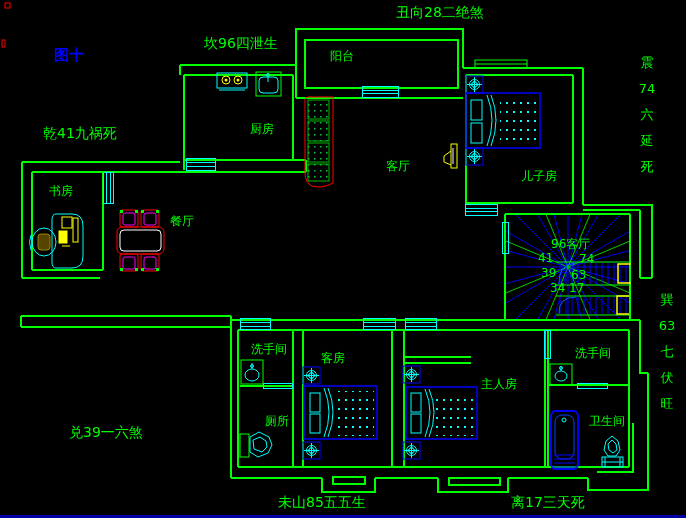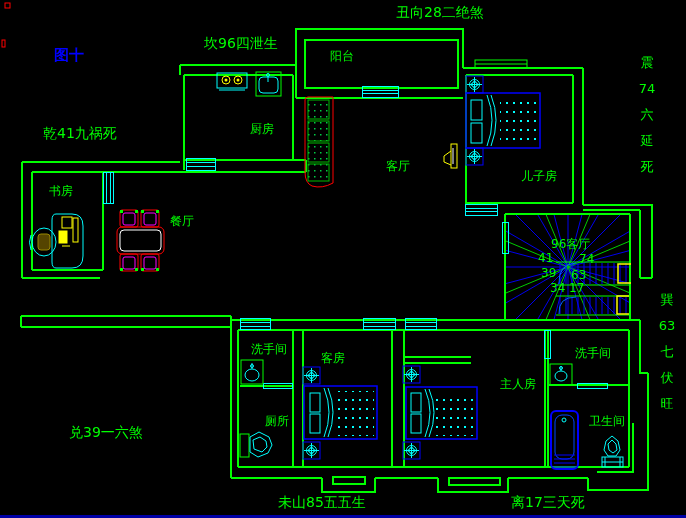--- a/index.html
+++ b/index.html
@@ -303,21 +303,21 @@
 
 <div class="rlbl" style="left:330px;top:50px">阳台</div>
 <div class="rlbl" style="left:250px;top:123px">厨房</div>
 <div class="rlbl" style="left:386px;top:160px">客厅</div>
 <div class="rlbl" style="left:521px;top:170px">儿子房</div>
 <div class="rlbl" style="left:49px;top:185px">书房</div>
 <div class="rlbl" style="left:170px;top:215px">餐厅</div>
 <div class="rlbl" style="left:251px;top:343px">洗手间</div>
 <div class="rlbl" style="left:321px;top:352px">客房</div>
 <div class="rlbl" style="left:265px;top:415px">厕所</div>
-<div class="rlbl" style="left:500px;top:378px">主人房</div>
+<div class="rlbl" style="left:481px;top:378px">主人房</div>
 <div class="rlbl" style="left:575px;top:347px">洗手间</div>
 <div class="rlbl" style="left:589px;top:415px">卫生间</div>
 
 <div class="snum" style="left:551px;top:238px">96客厅</div>
 <div class="snum" style="left:538px;top:252px">41</div>
 <div class="snum" style="left:579px;top:253px">74</div>
 <div class="snum" style="left:541px;top:267px">39</div>
 <div class="snum" style="left:571px;top:269px">63</div>
 <div class="snum" style="left:550px;top:282px">34 17</div>
 

